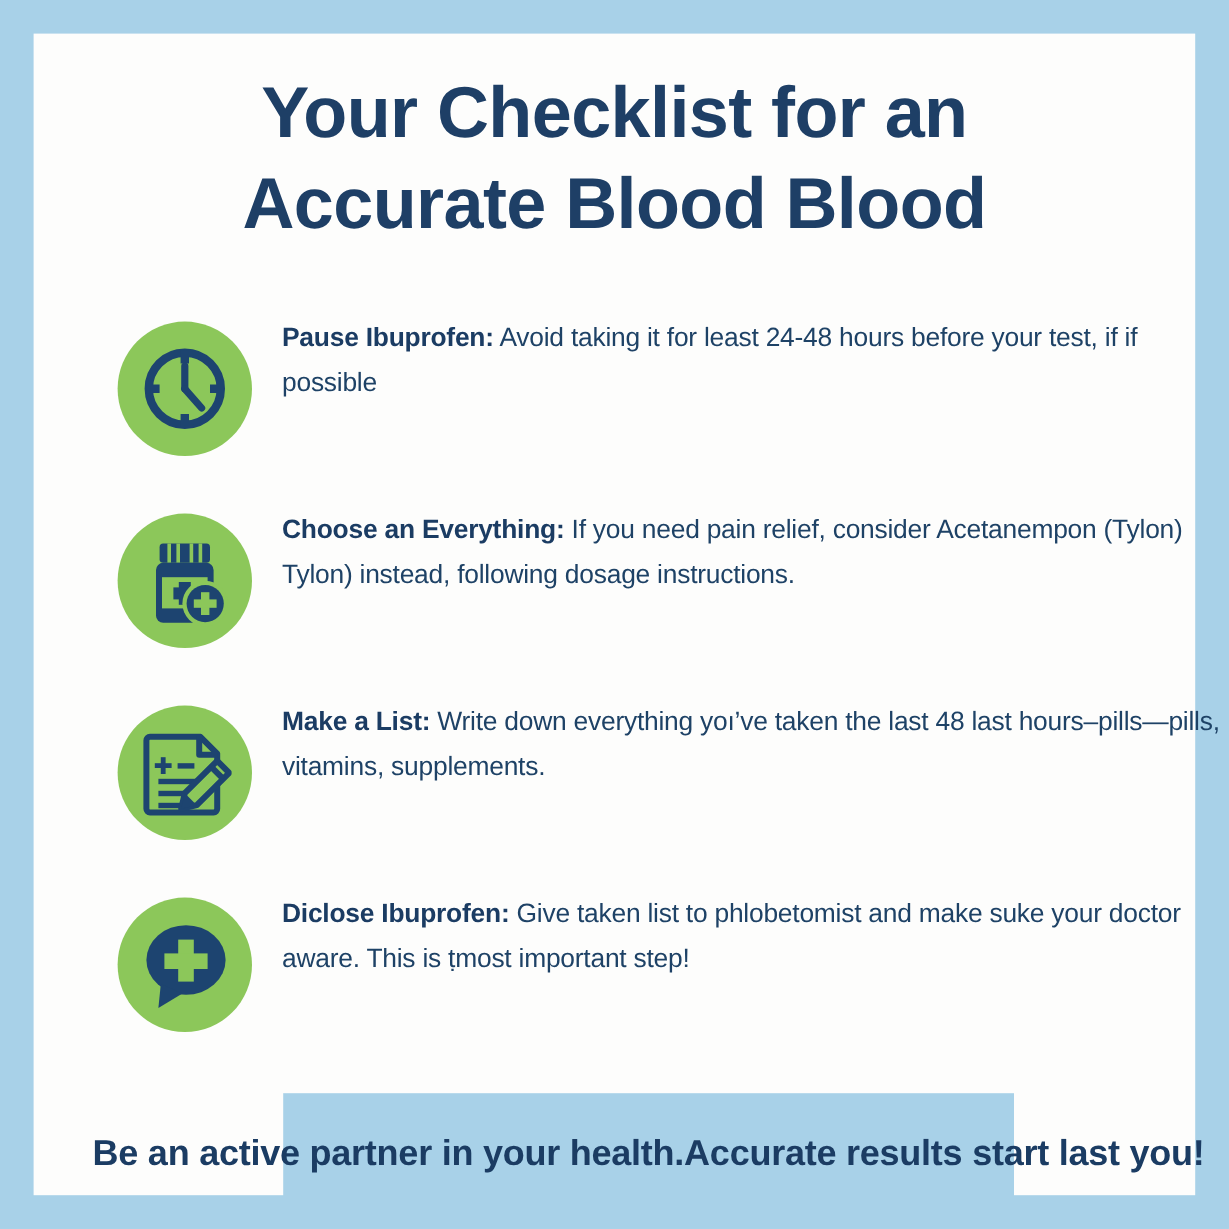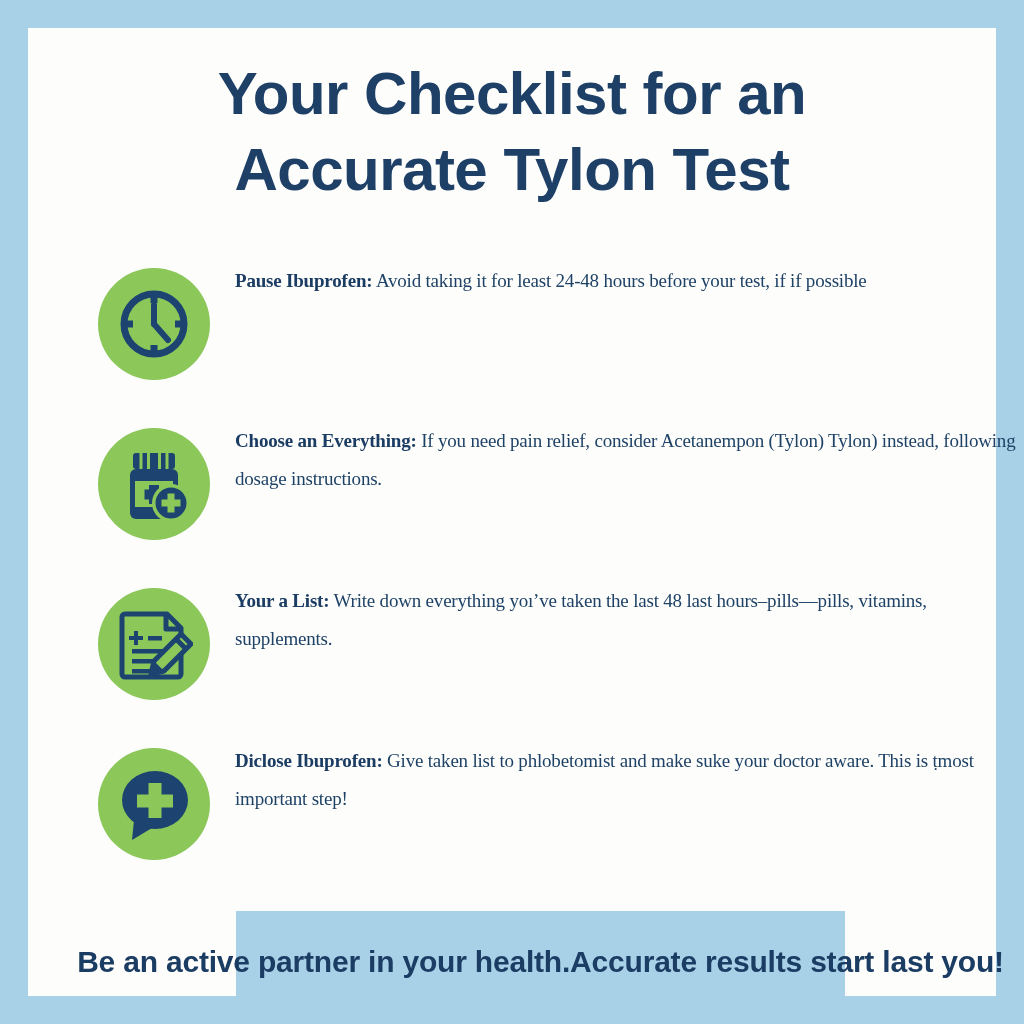--- a/index.html
+++ b/index.html
@@ -70,23 +70,23 @@
     align-items: center;
     justify-content: center;
   }
   .badge svg { display: block; }
   .row-text {
     position: absolute;
     left: 167px;
     top: 6px;
     width: 790px;
     color: #1e4266;
-    font-size: 19px;
+    font-size: 22px;
     line-height: 38px;
-    font-family: Liberation Serif, serif;
+    font-family: Liberation Sans, sans-serif;
     letter-spacing: -0.2px;
   }
   .row-text .lead {
     font-weight: bold;
     color: #1b3c63;
   }
 
   
   #banner {
     position: absolute;
@@ -112,21 +112,21 @@
   }
 </style>
 </head>
 <body>
 
 <div id="poster">
   <div id="card">
 
     <div id="title">
       <span class="tline">Your Checklist for an</span>
-      <span class="tline">Accurate Tylon Test</span>
+      <span class="tline">Accurate Blood Blood</span>
     </div>
 
     <div id="list">
 
       <div class="row">
         <div class="badge">
           <span>
             <svg width="76" height="76" viewBox="0 0 76 76">
               <circle cx="38" cy="38" r="30" fill="none" stroke="#1d4470" stroke-width="7"></circle>
               <line x1="38" y1="6" x2="38" y2="17" stroke="#1d4470" stroke-width="7" stroke-linecap="butt"></line>
@@ -182,21 +182,21 @@
               <rect x="17" y="64" width="22" height="4.5" fill="#1d4470"></rect>
               <g transform="translate(2,-2)">
                 <path d="M64 31 l10 10 l-27 27 l-13 3 l3 -13 z" fill="#8cc75a" stroke="#1d4470" stroke-width="5" stroke-linejoin="round"></path>
                 <line x1="59" y1="36" x2="69" y2="46" stroke="#1d4470" stroke-width="5"></line>
                 <path d="M37 58 l-3 13 l13 -3 z" fill="#1d4470"></path>
               </g>
             </svg>
           </span>
         </div>
         <div class="row-text">
-          <span class="lead">Your a List:</span><span> Write down everything yoı’ve taken the last 48 last hours–pills—pills, vitamins, supplements.</span>
+          <span class="lead">Make a List:</span><span> Write down everything yoı’ve taken the last 48 last hours–pills—pills, vitamins, supplements.</span>
         </div>
       </div>
 
       <div class="row">
         <div class="badge">
           <span>
             <svg width="80" height="80" viewBox="0 0 80 80">
               <ellipse cx="41" cy="36" rx="33" ry="29" fill="#1d4470"></ellipse>
               <path d="M20 56 l-2 20 l20 -12 z" fill="#1d4470"></path>
               <rect x="34.5" y="19" width="13" height="35" fill="#8cc75a"></rect>

